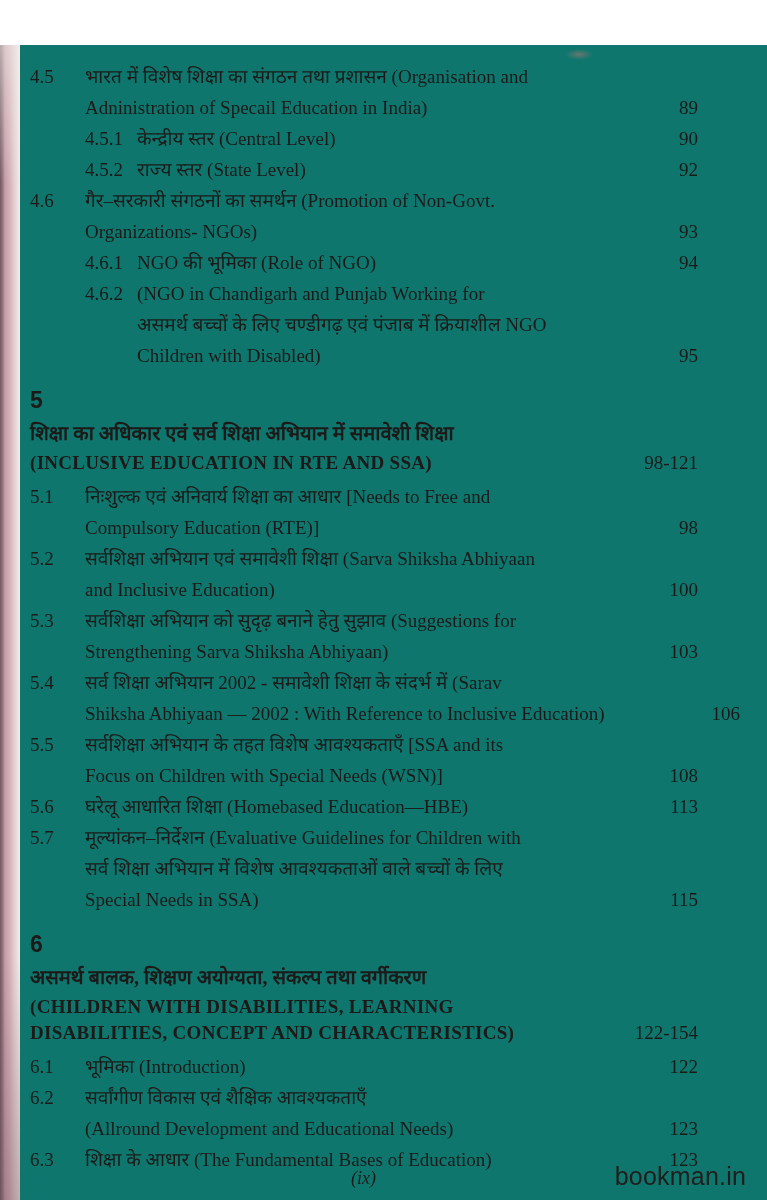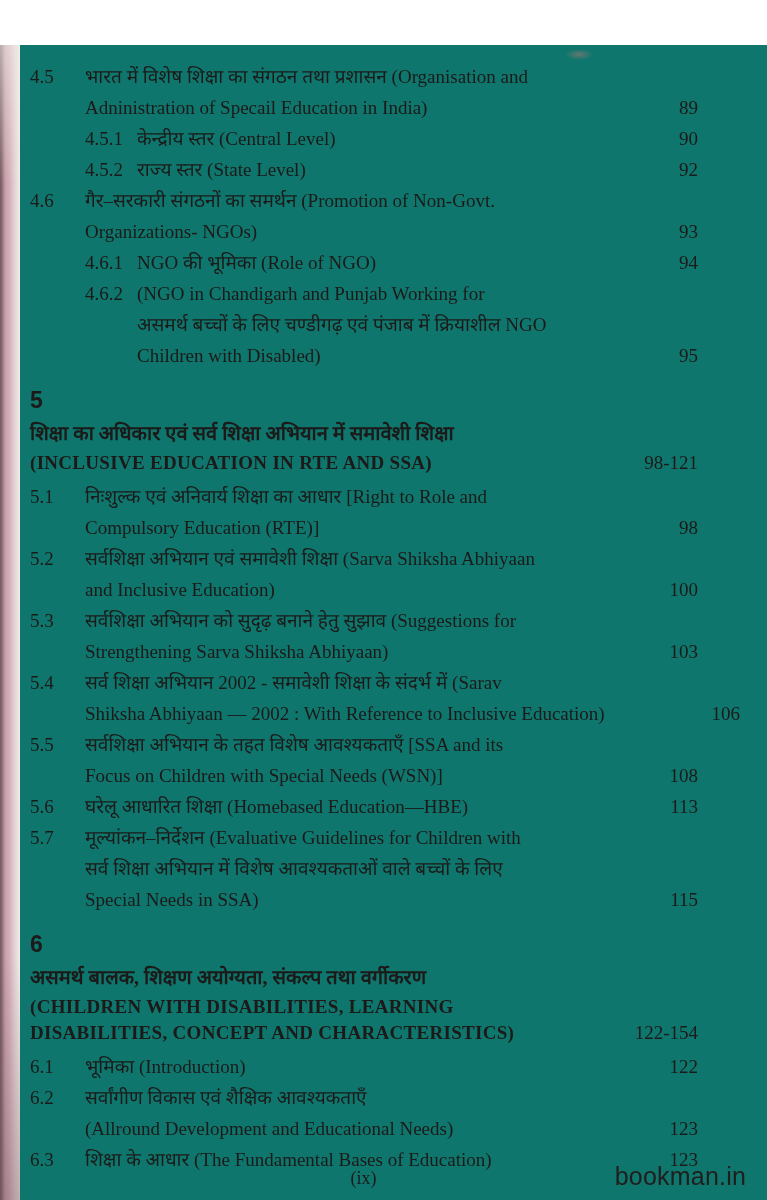--- a/index.html
+++ b/index.html
@@ -36,21 +36,21 @@
   .text{flex:1;min-width:0;}
   .page-col{margin-left:10px;text-align:right;white-space:nowrap;}
   .chapter-head{margin-top:13px;margin-bottom:5px;}
   .ch-num{font-family:"Liberation Sans", sans-serif;font-weight:bold;font-size:23px;line-height:33px;}
   .ch-title-hi{font-weight:bold;font-size:20px;line-height:33px;}
   .line.en-head{line-height:26px;font-family:Liberation Serif, serif;}
   .line.en-head .text{font-weight:bold;letter-spacing:.3px;}
   .line.en-head .page-col{font-weight:normal;}
   .folio{
     position:absolute;left:0;right:40px;bottom:24px;
-    text-align:center;font-size:18px;
+    text-align:center;font-style:italic;font-size:18px;
   }
   .watermark{
     position:absolute;right:21px;bottom:22px;
     font-family:"Liberation Sans", sans-serif;
     font-size:25px;color:#1f1e1c;letter-spacing:.2px;
   }
 </style>
 </head>
 <body>
 
@@ -130,21 +130,21 @@
         <div class="ch-title-hi">शिक्षा का अधिकार एवं सर्व शिक्षा अभियान में समावेशी शिक्षा</div>
         <div class="line en-head">
           <span class="text">(INCLUSIVE EDUCATION IN RTE AND SSA)</span>
           <span class="page-col">98-121</span>
         </div>
       </div>
       <div class="entry l1">
         <span class="num">5.1</span>
         <div class="body">
           <div class="line">
-            <span class="text">निःशुल्क एवं अनिवार्य शिक्षा का आधार [Right to Role and</span>
+            <span class="text">निःशुल्क एवं अनिवार्य शिक्षा का आधार [Needs to Free and</span>
           </div>
           <div class="line">
             <span class="text">Compulsory Education (RTE)]</span>
             <span class="page-col">98</span>
           </div>
         </div>
       </div>
       <div class="entry l1">
         <span class="num">5.2</span>
         <div class="body">

